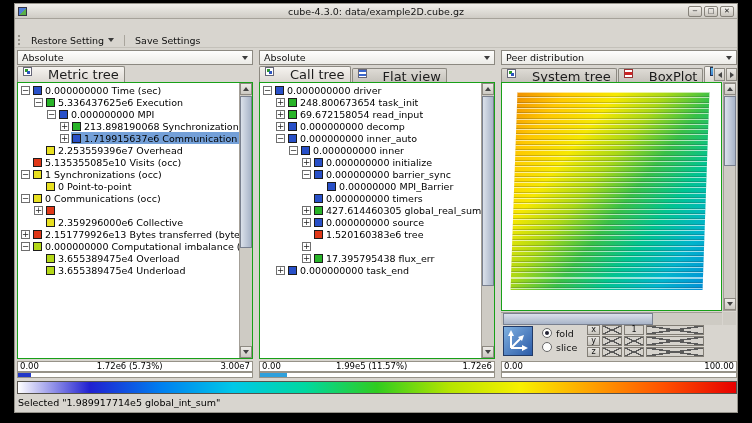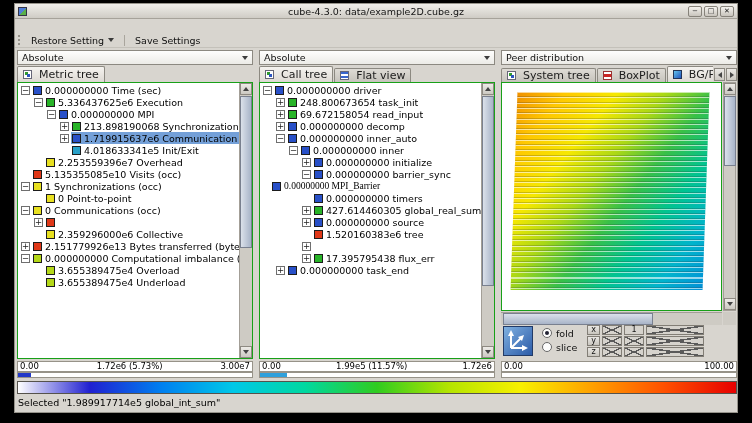--- a/index.html
+++ b/index.html
@@ -29,23 +29,23 @@
   .tb-arrow{width:0;height:0;border-left:3px solid transparent;border-right:3px solid transparent;
     border-top:4px solid #3a3a3a}
   .tb-sep{width:1px;height:11px;background:#a9a59d;margin:0 5px}
   
   .combo{position:absolute;top:46px;height:15px;background:linear-gradient(#fefefd,#ecebe7);
     border:1px solid #8c8981;font-size:9.5px;line-height:13px;padding-left:4px;color:#111}
   .combo .arrow{position:absolute;right:4px;top:5px;width:0;height:0;
     border-left:3.5px solid transparent;border-right:3.5px solid transparent;border-top:4.5px solid #3c3c3c}
   
   .tabbar{position:absolute;top:62px;height:16px;display:flex;align-items:flex-end;gap:1px}
-  .tab{height:14px;display:flex;align-items:center;gap:7px;padding:0 5px;white-space:nowrap;
+  .tab{height:14px;display:flex;gap:16px;padding:0 5px;white-space:nowrap;
     background:linear-gradient(#dedbd5,#c6c3bc);border:1px solid #8c8981;border-bottom:none;
-    border-radius:2px 2px 0 0;font-size:11px;color:#1c1c1c}
+    border-radius:2px 2px 0 0;font-size:13px;color:#1c1c1c}
   .tab.active{height:16px;background:linear-gradient(#f5f3ef,#ddd9d3)}
   .tab-icon{width:9px;height:9px;display:inline-block;flex:none}
   .icon-tree{background:#fff;border:1px solid #667;position:relative}
   .icon-tree::before{content:"";position:absolute;left:1px;top:1px;width:3px;height:3px;background:#2f9a2f}
   .icon-tree::after{content:"";position:absolute;right:1px;bottom:1px;width:3px;height:3px;background:#2d55c0}
   .icon-flat{border:1px solid #667;background:repeating-linear-gradient(to bottom,#3a66cc 0 2px,#fff 2px 4px)}
   .icon-boxplot{border:1px solid #933;background:linear-gradient(to bottom,#fff 30%,#cc2525 30% 70%,#fff 70%)}
   .icon-topology{border:1px solid #235;background:linear-gradient(135deg,#63c2ea,#2353bd)}
   .tab-scroll{position:absolute;left:699px;top:64px;display:flex;gap:1px}
   .ts-btn{width:11px;height:13px;border:1px solid #8c8981;background:linear-gradient(#ebe9e5,#ccc9c2);
@@ -219,27 +219,20 @@
               <span class="tlabel">213.898190068 Synchronization</span>
             </span>
           </div>
           <div class="trow sel" style="padding-left: 42px;">
             <span class="exp">+</span>
             <span class="hl">
               <span class="cbox" style="background: rgb(40, 80, 200);"></span>
               <span class="tlabel">1.719915637e6 Communication</span>
             </span>
           </div>
-          <div class="trow" style="padding-left: 42px;">
-            <span class="exp none"></span>
-            <span class="hl">
-              <span class="cbox" style="background: rgb(40, 160, 200);"></span>
-              <span class="tlabel">4.018633341e5 Init/Exit</span>
-            </span>
-          </div>
           <div class="trow" style="padding-left: 16px;">
             <span class="exp none"></span>
             <span class="hl">
               <span class="cbox" style="background: rgb(232, 224, 32);"></span>
               <span class="tlabel">2.253559396e7 Overhead</span>
             </span>
           </div>
           <div class="trow" style="padding-left: 3px;">
             <span class="exp none"></span>
             <span class="hl">
@@ -372,21 +365,21 @@
               <span class="tlabel">0.000000000 initialize</span>
             </span>
           </div>
           <div class="trow" style="padding-left: 42px;">
             <span class="exp">−</span>
             <span class="hl">
               <span class="cbox" style="background: rgb(40, 80, 200);"></span>
               <span class="tlabel">0.000000000 barrier_sync</span>
             </span>
           </div>
-          <div class="trow" style=" font-family: Liberation Serif, serif;">
+          <div class="trow" style="padding-left: 55px;">
             <span class="exp none"></span>
             <span class="hl">
               <span class="cbox" style="background: rgb(40, 80, 200);"></span>
               <span class="tlabel">0.00000000 MPI_Barrier</span>
             </span>
           </div>
           <div class="trow" style="padding-left: 42px;">
             <span class="exp none"></span>
             <span class="hl">
               <span class="cbox" style="background: rgb(40, 80, 200);"></span>

